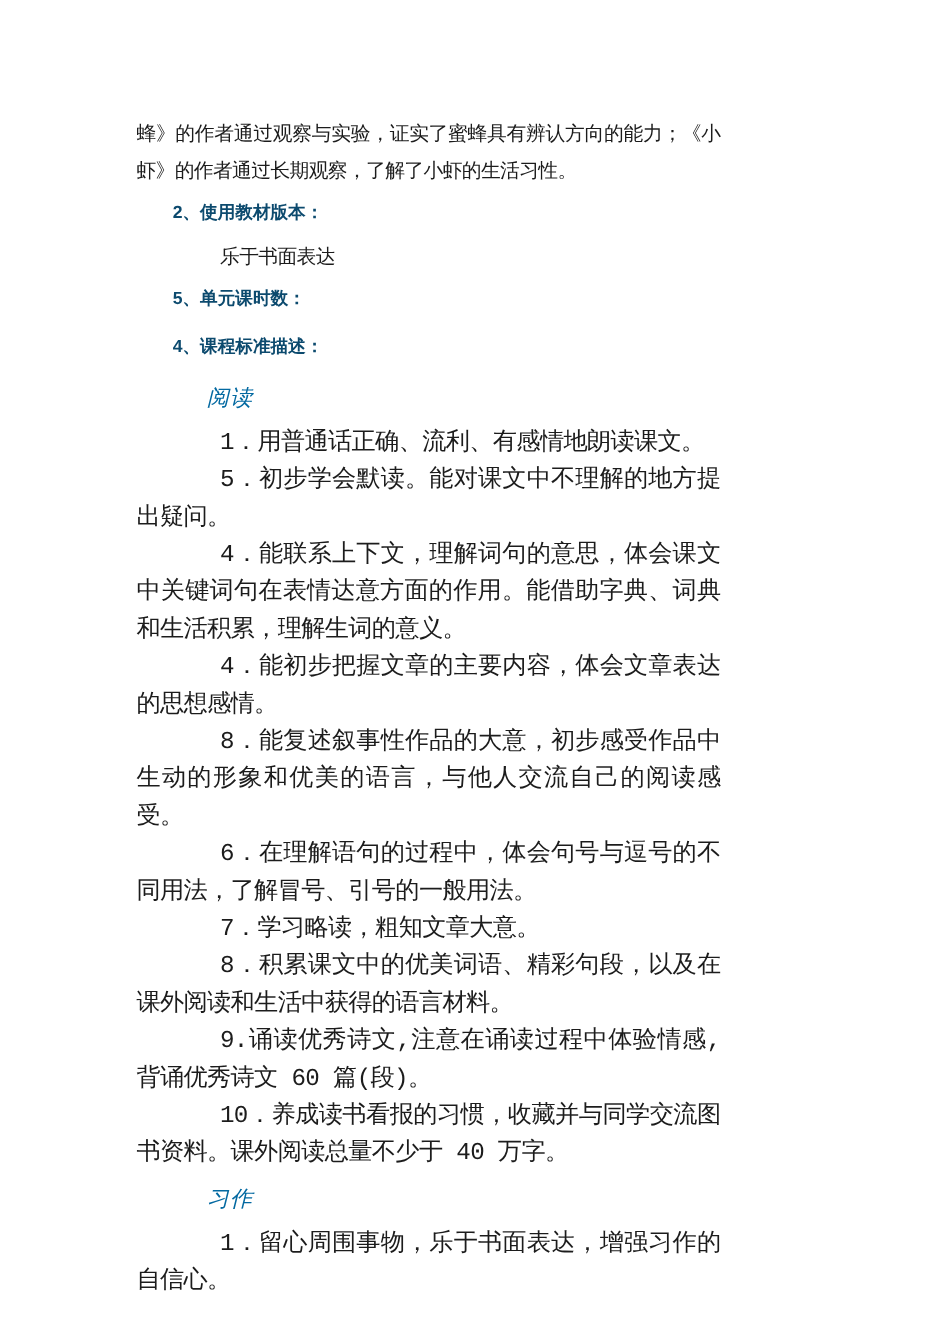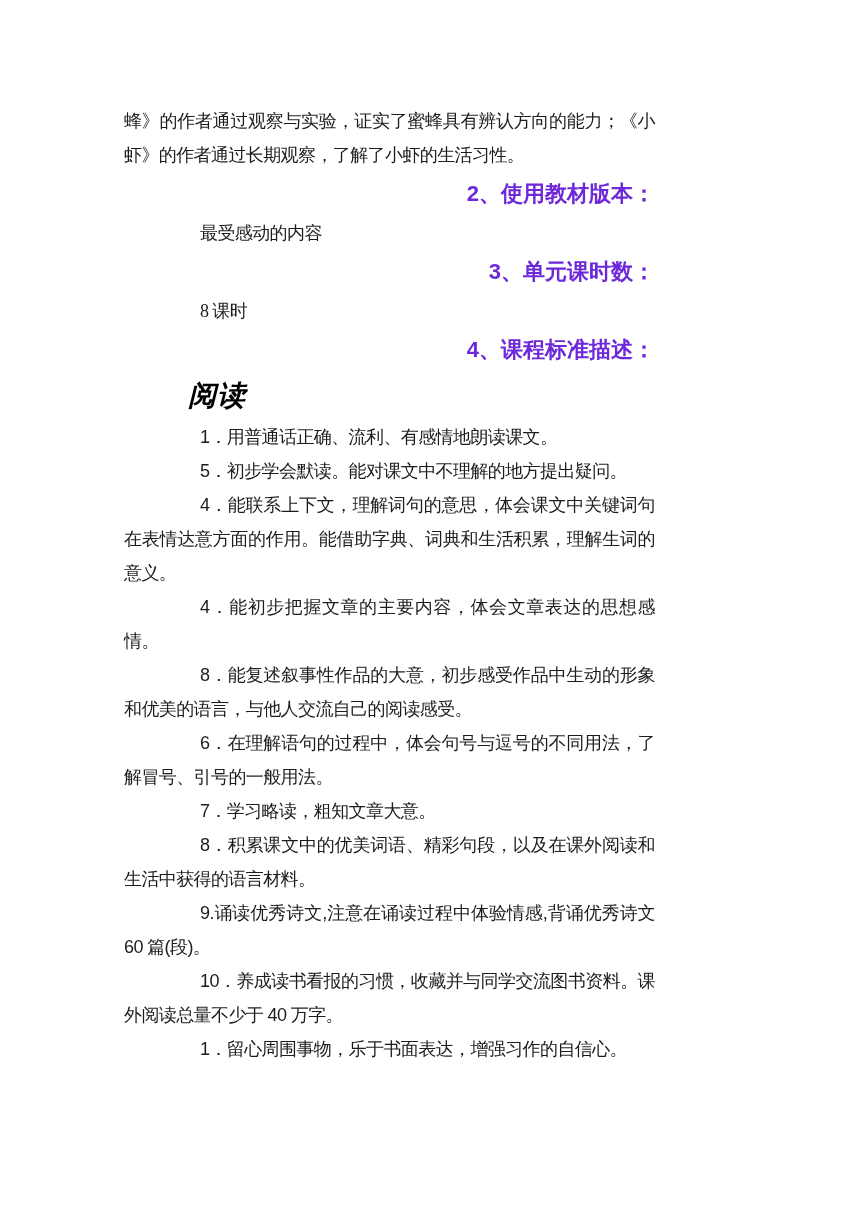--- a/index.html
+++ b/index.html
@@ -21,80 +21,79 @@
   .p-body {
     margin: 0;
     font-size: 18px;
     line-height: 34px;
     letter-spacing: -0.6px;
     text-align: justify;
     font-family: "Liberation Serif", serif;
   }
   .p-item {
     margin: 0;
-    font-size: 18px;
+    font-size: 22px;
     line-height: 34px;
     letter-spacing: -0.6px;
     text-align: justify;
     text-indent: 76px;
-    font-family: Liberation Sans, sans-serif;
+    font-family: Liberation Mono, monospace;
   }
   .p-lead {
     margin: 0;
     font-size: 18px;
     line-height: 34px;
     letter-spacing: -0.6px;
     text-indent: 76px;
     font-family: "Liberation Serif", serif;
   }
   .h-num {
     margin: 0 0 0 33px;
-    font-size: 22px;
+    font-size: 16px;
     line-height: 44px;
     font-weight: 700;
     letter-spacing: 0;
-    color: #6d28d9;
+    color: #0c4a6e;
     font-family: "Liberation Sans", sans-serif;
-    text-align: right;
   }
   .h-sub {
     margin: 0 0 0 64px;
-    font-size: 28px;
+    font-size: 20px;
     line-height: 48px;
-    font-weight: 700;
+    font-weight: 400;
     font-style: italic;
     letter-spacing: 1px;
-    color: #000000;
+    color: #0369a1;
     font-family: "Liberation Serif", serif;
   }
 </style>
 </head>
 <body>
 
 <div class="page">
 
   <p class="p-body">蜂》的作者通过观察与实验，证实了蜜蜂具有辨认方向的能力；《小虾》的作者通过长期观察，了解了小虾的生活习性。</p>
 
   <p class="h-num">2、使用教材版本：</p>
-  <p class="p-lead">最受感动的内容</p>
+  <p class="p-lead">乐于书面表达</p>
 
-  <p class="h-num">3、单元课时数：</p>
-  <p class="p-lead">8 课时</p>
+  <p class="h-num">5、单元课时数：</p>
 
   <p class="h-num">4、课程标准描述：</p>
 
   <p class="h-sub">阅读</p>
 
   <p class="p-item">1．用普通话正确、流利、有感情地朗读课文。</p>
   <p class="p-item">5．初步学会默读。能对课文中不理解的地方提出疑问。</p>
   <p class="p-item">4．能联系上下文，理解词句的意思，体会课文中关键词句在表情达意方面的作用。能借助字典、词典和生活积累，理解生词的意义。</p>
   <p class="p-item">4．能初步把握文章的主要内容，体会文章表达的思想感情。</p>
   <p class="p-item">8．能复述叙事性作品的大意，初步感受作品中生动的形象和优美的语言，与他人交流自己的阅读感受。</p>
   <p class="p-item">6．在理解语句的过程中，体会句号与逗号的不同用法，了解冒号、引号的一般用法。</p>
   <p class="p-item">7．学习略读，粗知文章大意。</p>
   <p class="p-item">8．积累课文中的优美词语、精彩句段，以及在课外阅读和生活中获得的语言材料。</p>
   <p class="p-item">9.诵读优秀诗文,注意在诵读过程中体验情感,背诵优秀诗文 60 篇(段)。</p>
   <p class="p-item">10．养成读书看报的习惯，收藏并与同学交流图书资料。课外阅读总量不少于 40 万字。</p>
 
+  <p class="h-sub">习作</p>
 
   <p class="p-item">1．留心周围事物，乐于书面表达，增强习作的自信心。</p>
 
 </div>
 
 </body></html>

